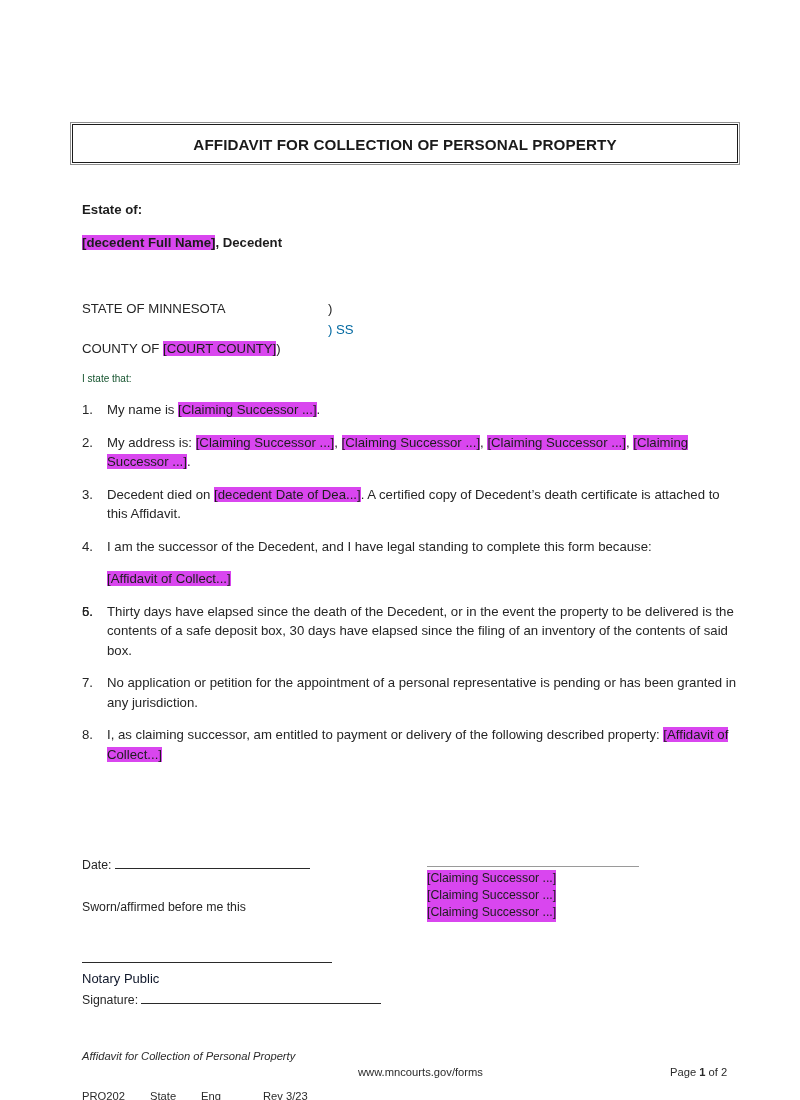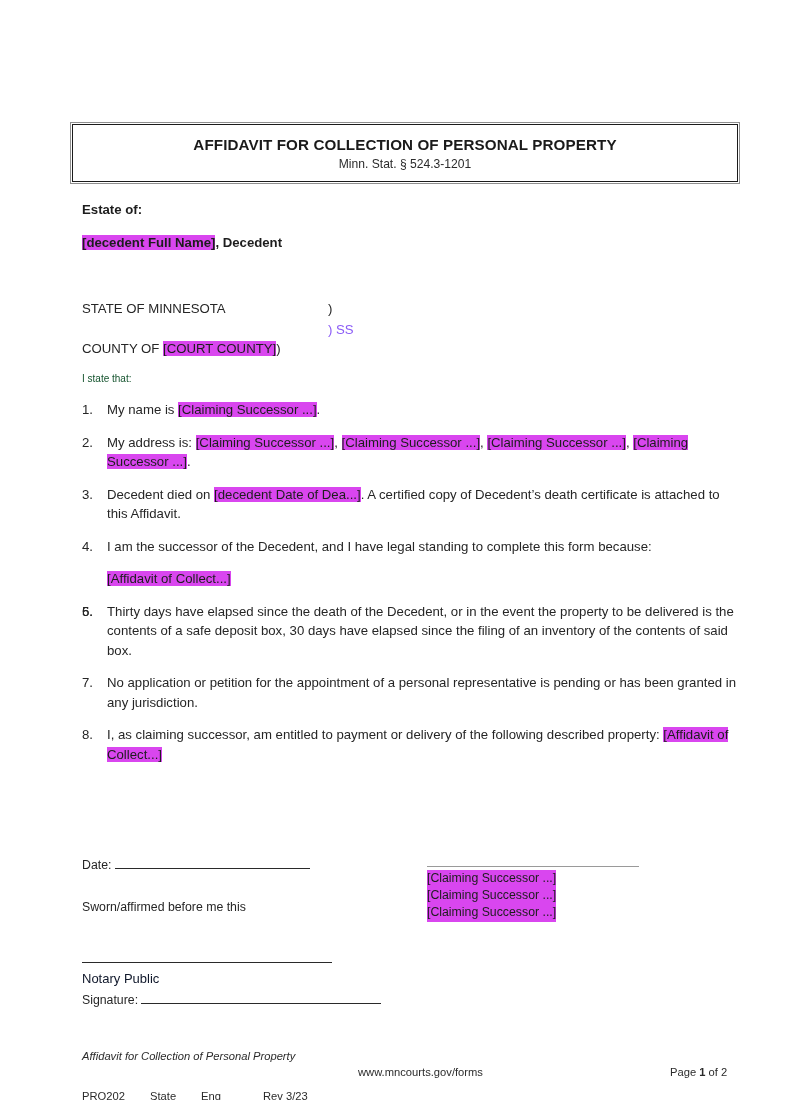--- a/index.html
+++ b/index.html
@@ -83,21 +83,21 @@
     color: #262626;
     white-space: nowrap;
   }
   .venue-county {
     left: 82px; top: 341px;
     font-size: 13.2px;
     color: #262626;
     white-space: nowrap;
   }
   .paren-1 { left: 328px; top: 301px; font-size: 13.2px; color: #262626; }
-  .paren-2 { left: 328px; top: 322px; font-size: 13.2px; color: #8b5cf6; white-space: nowrap;}
+  .paren-2 { left: 328px; top: 322px; font-size: 13.2px; color: #0369a1; white-space: nowrap;}
 
   .istate {
     left: 82px; top: 373px;
     font-size: 10px;
     color: #14532d;
   }
 
   
   .list {
     position: absolute;
@@ -211,21 +211,20 @@
     white-space: nowrap;
   }
 </style>
 </head>
 <body>
 
 <div class="page">
 
   <div class="title-box">
     <div class="title-main">AFFIDAVIT FOR COLLECTION OF PERSONAL PROPERTY</div>
-    <div class="title-sub">Minn. Stat. § 524.3-1201</div>
   </div>
 
   <div class="abs estate-label">Estate of:</div>
   <div class="abs estate-name"><span class="hl">[decedent Full Name]</span><span>, Decedent</span></div>
 
   <div class="abs venue-state">STATE OF MINNESOTA</div>
   <div class="abs paren-1">)</div>
   <div class="abs paren-2">) SS</div>
   <div class="abs venue-county"><span>COUNTY OF </span><span class="hl">[COURT COUNTY]</span><span>)</span></div>
 

